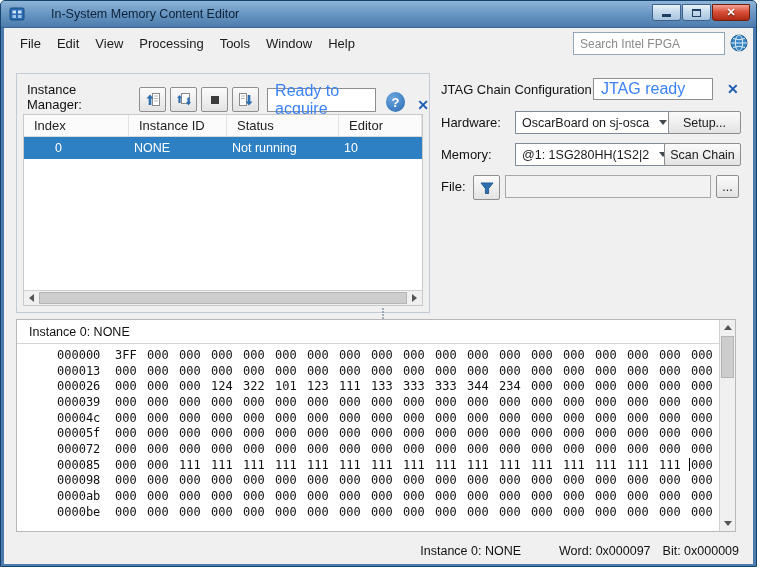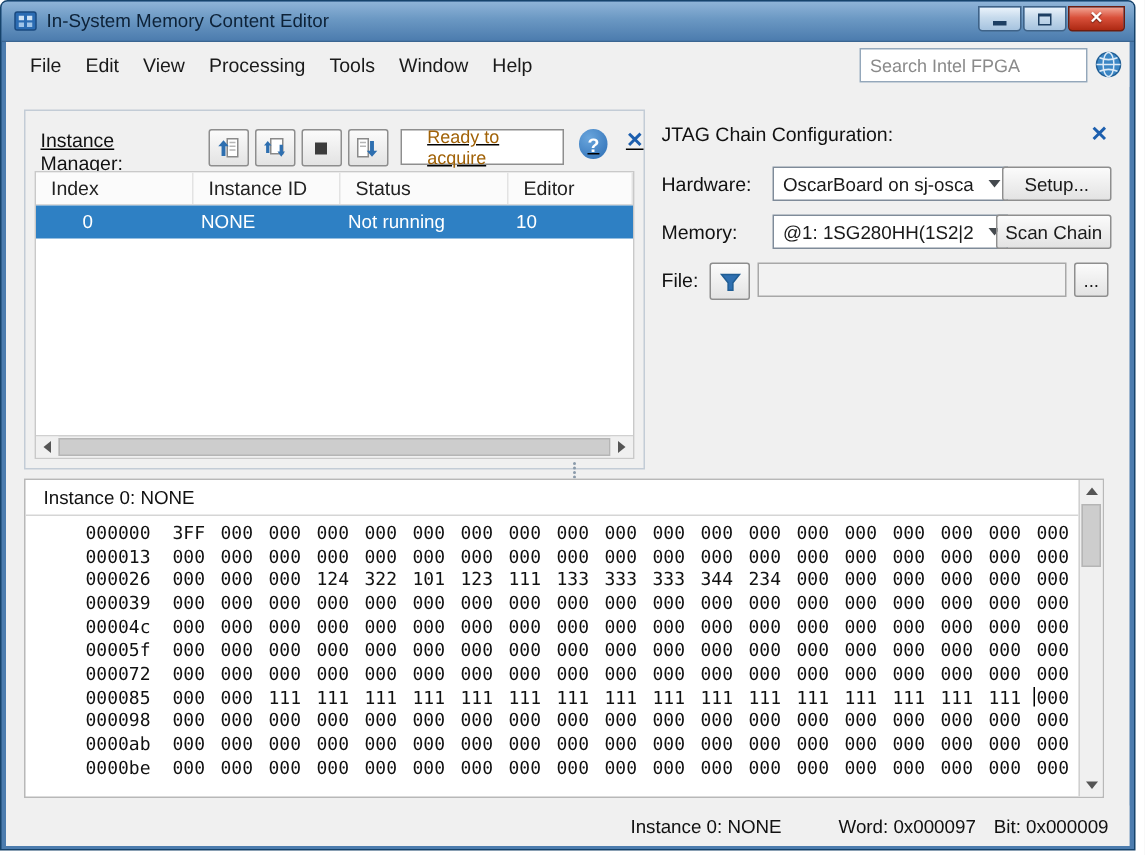--- a/index.html
+++ b/index.html
@@ -5,21 +5,21 @@
   * { margin:0; padding:0; box-sizing:border-box; }
   body { background:#ffffff; font-family:"Liberation Sans", sans-serif; width:763px; height:570px; overflow:hidden; }
 
   .window { position:absolute; left:0; top:0; width:757px; height:567px;
     background:#4c7cae; border:1px solid #16436b; border-radius:5px 5px 0 0;
     padding:0 3px 3px 3px; }
 
   
   .titlebar { height:27px; margin:0 -3px; padding:0 6px 0 8px; display:flex; align-items:center;
     background:linear-gradient(180deg,#8fb4d8 0%,#6b98c3 45%,#4c7cae 100%);
-    border-radius:4px 4px 0 0; border-bottom:1px solid #3a6591; }
+    border-radius:4px 4px 0 0; border-bottom:1px solid #3a6591;gap:20px; }
   .app-icon { width:16px; height:16px; margin-right:6px; flex:0 0 auto; }
   .title-text { font-size:12.5px; color:#0d2238; }
   .win-controls { margin-left:auto; display:flex; gap:1px; align-self:flex-start; padding-top:3px; }
   .win-btn { width:29px; height:17px; border:1px solid #3f6388; border-radius:0 0 3px 3px;
     display:flex; align-items:center; justify-content:center;
     background:linear-gradient(180deg,#eaf3fb 0%,#c6daec 45%,#a6c3df 100%); cursor:default; }
   .win-btn.close { width:38px; background:linear-gradient(180deg,#f2a493 0%,#d9503a 45%,#ad2913 100%); border-color:#6e1c0e; }
   .glyph-min { width:9px; height:3px; background:#1d3f63; margin-top:6px; }
   .glyph-max { width:9px; height:8px; border:1px solid #1d3f63; border-top-width:2px; background:transparent; }
   .glyph-close { color:#fff; font-size:11px; font-weight:bold; line-height:1; text-shadow:0 1px 1px #5a1408; }
@@ -34,32 +34,32 @@
   .search-wrap { position:absolute; right:28px; top:4px; width:152px; height:23px; }
   .search-wrap input { width:100%; height:100%; border:1px solid #94a7ba; padding:0 6px;
     font-size:12px; font-family:"Liberation Sans",sans-serif; color:#333; background:#fff; }
   .search-wrap input::placeholder { color:#8a8a8a; }
   .globe { position:absolute; right:5px; top:6px; width:18px; height:18px; cursor:pointer; }
 
   
   .btn { border:1px solid #8e8e8e; border-radius:2px; background:linear-gradient(180deg,#fbfbfb,#e3e3e3);
     font-size:12.5px; color:#1a1a1a; display:flex; align-items:center; justify-content:center; cursor:default; }
   .tool-btn { width:27px; height:25px; }
-  .sunken { border:1px solid #8e8e8e; background:#fff; font-size:12px; color:#a16207;
-    display:flex; align-items:center; padding:0 17px; }
+  .sunken { border:1px solid #8e8e8e; background:#fff; font-size:16px; color:#3b82f6;
+    display:flex; align-items:center; padding:0 7px; }
   .combo { border:1px solid #7f8b99; background:#fff; font-size:12.5px; color:#1a1a1a;
     display:flex; align-items:center; padding:0 4px 0 6px; overflow:hidden; white-space:nowrap; cursor:default; }
   .combo .arrow { margin-left:auto; width:0; height:0; border-left:4px solid transparent;
     border-right:4px solid transparent; border-top:5px solid #44494e; flex:0 0 auto; }
   .close-x { font-size:14px; font-weight:bold; color:#1d5fae; cursor:pointer; line-height:1; }
 
   
   .pane-left { position:absolute; left:12px; top:45px; width:414px; height:240px;
     border:1px solid #c3ccd6; background:#f0f0f0; }
-  .im-toolbar { position:absolute; left:0; top:12px; right:0; height:38px; display:flex; align-items:flex-start;text-decoration:underline; }
+  .im-toolbar { position:absolute; left:0; top:0; right:0; height:38px; display:flex; align-items:flex-end; }
   .im-label { font-size:13px; color:#111; margin-left:10px; }
   .im-buttons { display:flex; gap:4px; margin-left:8px; }
   .im-status { width:112px; height:24px; margin-left:8px; }
   .help-btn { width:20px; height:20px; border-radius:50%; margin-left:10px;
     background:radial-gradient(circle at 35% 30%, #6aa6dd, #2b6cb3); color:#fff; font-size:13px; font-weight:bold;
     display:flex; align-items:center; justify-content:center; cursor:pointer; }
   .im-close { margin-left:12px; }
 
   .im-table { position:absolute; left:6px; top:40px; right:6px; bottom:6px; background:#fff;
     border:1px solid #c9c9c9; overflow:hidden; }
@@ -242,20 +242,21 @@
               <span class="tri-right"></span>
             </div>
         </div>
       </div>
     </div>
 
     <div class="pane-right">
       <div class="jtag-header">
         <span class="jtag-label">JTAG Chain Configuration:</span>
       </div>
+      <div class="sunken jtag-status">JTAG ready</div>
       <span class="close-x jtag-close">✕</span>
 
       <div class="frow frow-hw">
         <span class="flabel">Hardware:</span>
         <div class="combo hw-combo">
           <span>OscarBoard on sj-osca</span>
           <span class="arrow"></span>
         </div>
         <div class="btn setup-btn">Setup...</div>
       </div>

